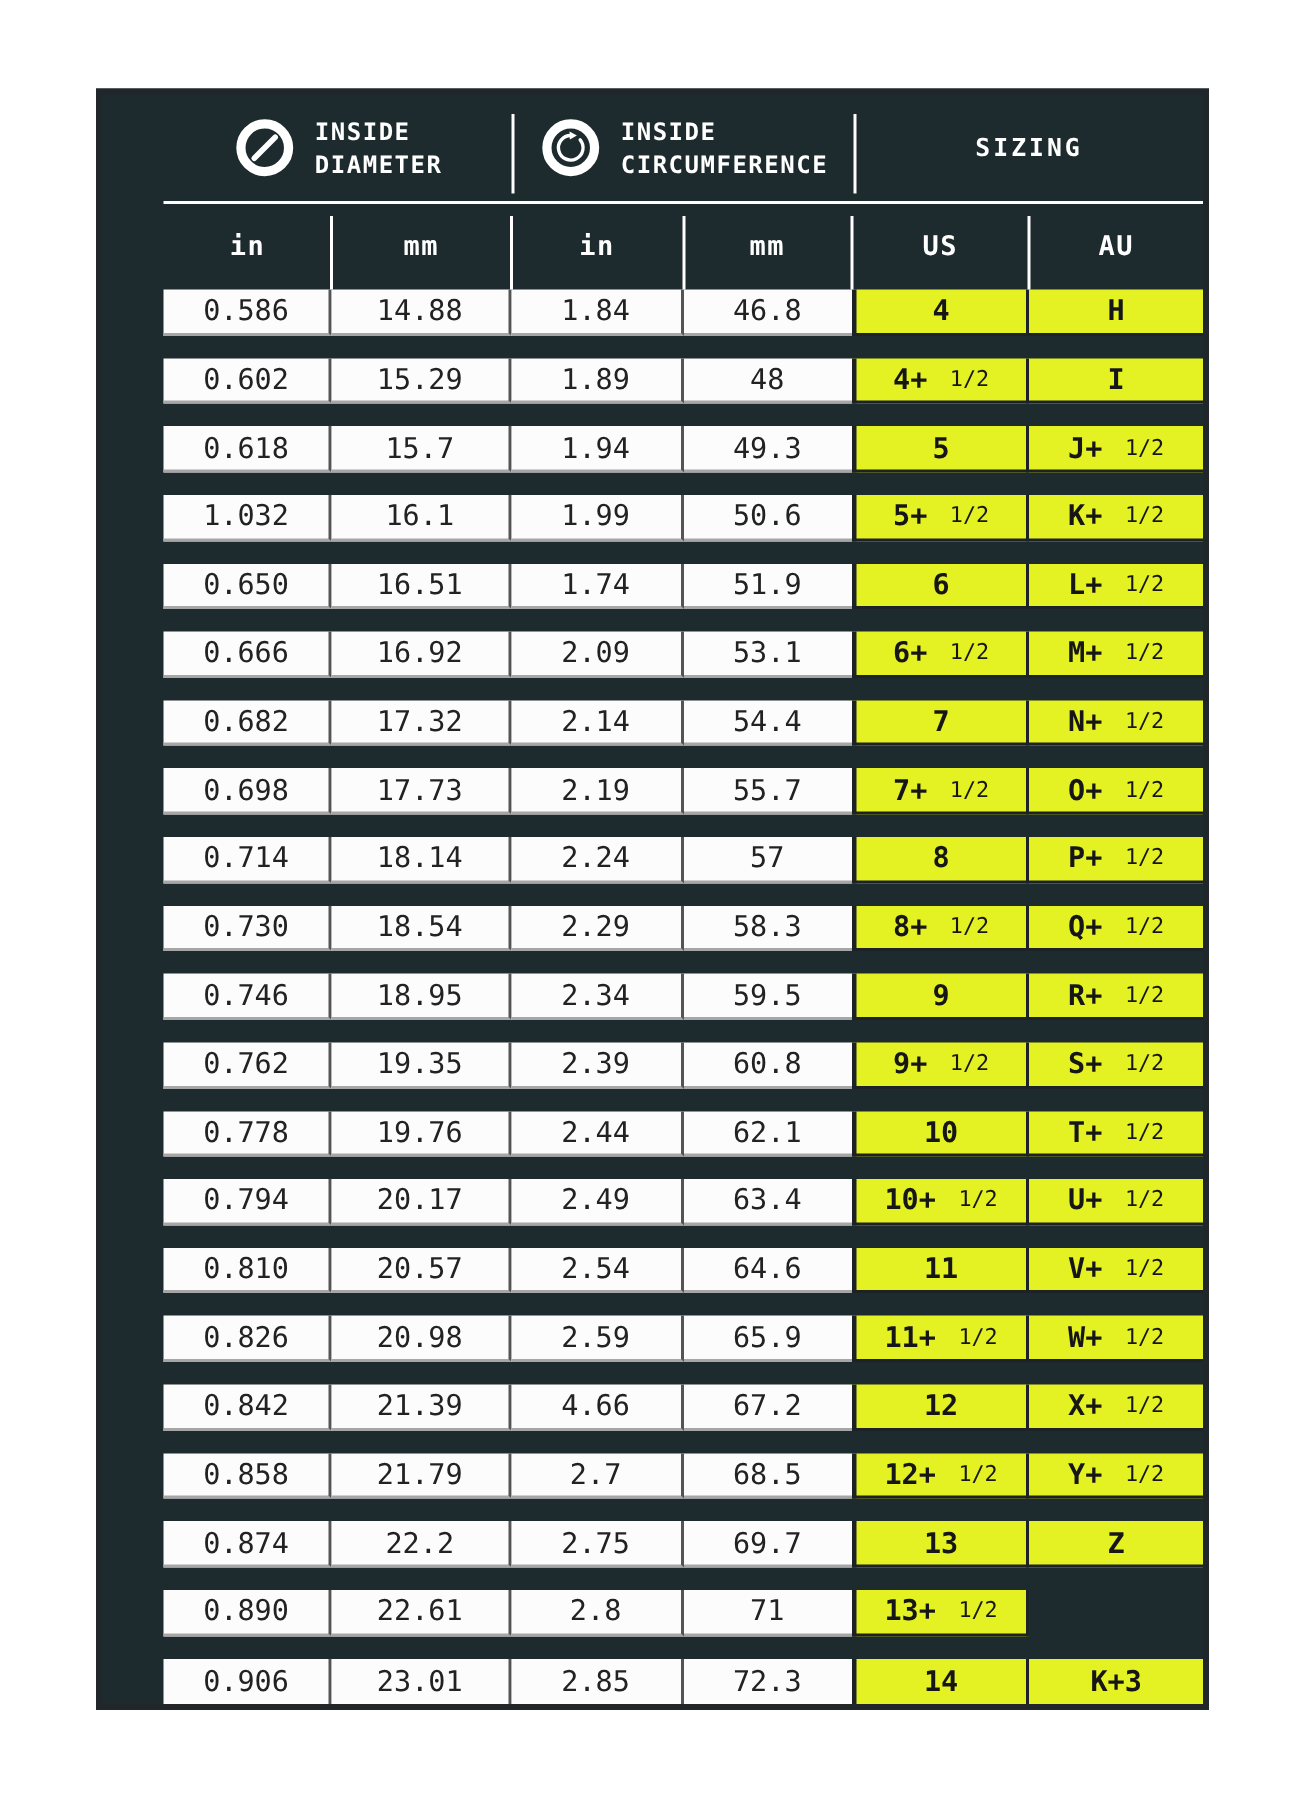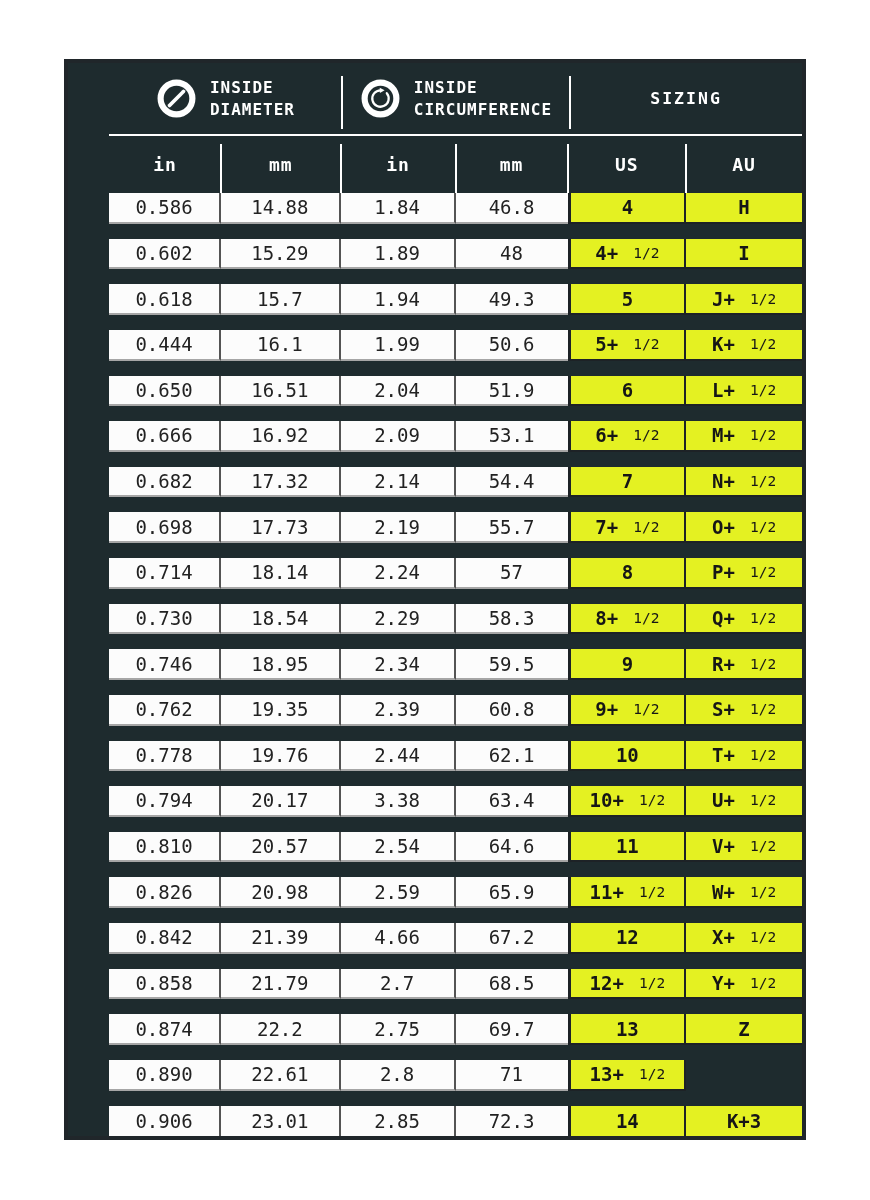--- a/index.html
+++ b/index.html
@@ -144,37 +144,37 @@
         <div class="cell wcell c1">15.7</div>
         <div class="cell wcell c2">1.94</div>
         <div class="cell wcell c3">49.3</div>
         <div class="cell ycell c4">5</div>
         <div class="cell ycell c5">
           <span class="sz-base">J+</span>
           <span class="sz-frac">1/2</span>
         </div>
       </div>
       <div class="trow">
-        <div class="cell wcell c0">0.444</div>
+        <div class="cell wcell c0">1.032</div>
         <div class="cell wcell c1">16.1</div>
         <div class="cell wcell c2">1.99</div>
         <div class="cell wcell c3">50.6</div>
         <div class="cell ycell c4">
           <span class="sz-base">5+</span>
           <span class="sz-frac">1/2</span>
         </div>
         <div class="cell ycell c5">
           <span class="sz-base">K+</span>
           <span class="sz-frac">1/2</span>
         </div>
       </div>
       <div class="trow">
         <div class="cell wcell c0">0.650</div>
         <div class="cell wcell c1">16.51</div>
-        <div class="cell wcell c2">2.04</div>
+        <div class="cell wcell c2">1.74</div>
         <div class="cell wcell c3">51.9</div>
         <div class="cell ycell c4">6</div>
         <div class="cell ycell c5">
           <span class="sz-base">L+</span>
           <span class="sz-frac">1/2</span>
         </div>
       </div>
       <div class="trow">
         <div class="cell wcell c0">0.666</div>
         <div class="cell wcell c1">16.92</div>
@@ -271,21 +271,21 @@
         <div class="cell wcell c3">62.1</div>
         <div class="cell ycell c4">10</div>
         <div class="cell ycell c5">
           <span class="sz-base">T+</span>
           <span class="sz-frac">1/2</span>
         </div>
       </div>
       <div class="trow">
         <div class="cell wcell c0">0.794</div>
         <div class="cell wcell c1">20.17</div>
-        <div class="cell wcell c2">3.38</div>
+        <div class="cell wcell c2">2.49</div>
         <div class="cell wcell c3">63.4</div>
         <div class="cell ycell c4">
           <span class="sz-base">10+</span>
           <span class="sz-frac">1/2</span>
         </div>
         <div class="cell ycell c5">
           <span class="sz-base">U+</span>
           <span class="sz-frac">1/2</span>
         </div>
       </div>

